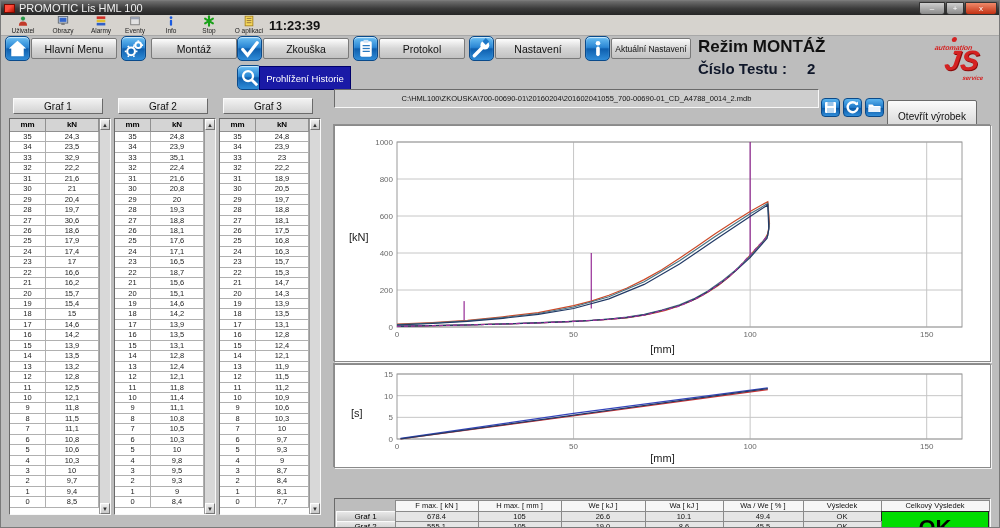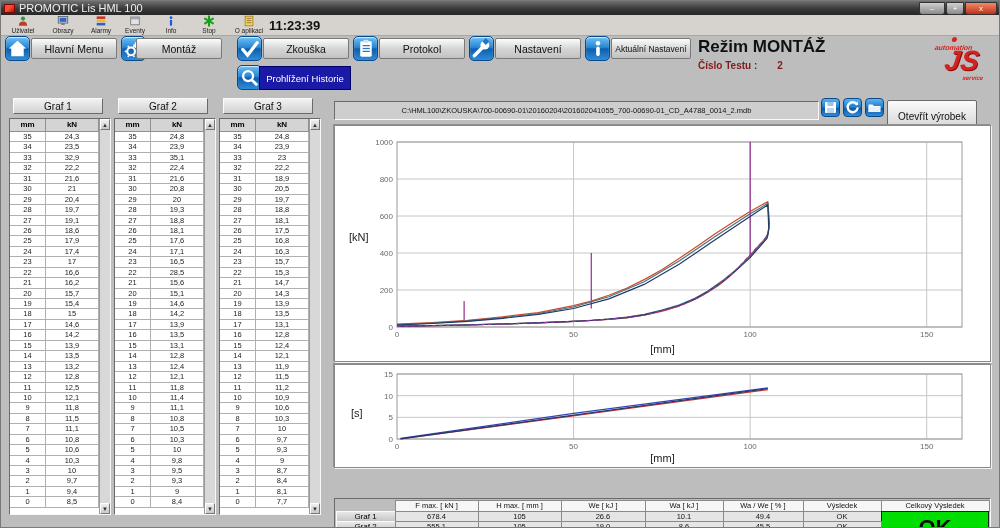--- a/index.html
+++ b/index.html
@@ -31,21 +31,21 @@
   .navicon { position:absolute; width:25px; height:25px; border-radius:5px; border:1px solid #0a4a8a;
     background:linear-gradient(180deg,#6cc0f4 0%,#2a86d4 45%,#0e5fae 52%,#2f8cd8 100%);
     box-shadow:inset 0 1px 1px rgba(255,255,255,.7); }
   .navicon svg { width:23px; height:23px; display:block; }
   .navbtn { position:absolute; height:21px; width:86px; font-size:10.5px; color:#111;
     background:linear-gradient(#fdfdfd,#d6d6d6 50%,#c2c2c2); border:1px solid #7a7a7a; border-radius:2px;
     font-family:inherit; }
   .history-btn { position:absolute; left:258px; top:65px; width:92px; height:24px; color:#fff;
     font-size:9.5px; background:#1a1aa6; border:1px solid #00006a; font-family:inherit; }
   .mode-text { position:absolute; left:697px; top:36px; font-size:17px; font-weight:bold; color:#111; }
-  .test-text { position:absolute; left:697px; top:59px; font-size:10px; font-weight:bold; color:#7f1d1d; }
+  .test-text { position:absolute; left:697px; top:59px; font-size:15px; font-weight:bold; color:#0f172a; }
   .test-num { margin-left:20px; }
 
   
   .logo { position:absolute; left:930px; top:34px; width:64px; height:50px; color:#d42222; transform:skewX(-8deg); }
   .logo-top { font-size:7px; font-weight:bold; font-style:italic; position:absolute; left:2px; top:9px; }
   .logo-main { font-size:28px; font-weight:bold; font-style:italic; position:absolute; left:14px; top:10px;
     text-shadow:1px 1px 0 #8a0a0a; }
   .logo-dot { position:absolute; left:18px; top:2px; width:5px; height:5px; background:#d42222; border-radius:50%; }
   .logo-bottom { font-size:6px; font-weight:bold; font-style:italic; position:absolute; left:34px; top:40px; }
 
@@ -61,21 +61,21 @@
   .trow { display:flex; height:10.45px; background:#fff; }
   .trow span { border-right:1px solid #b0b0b0; border-bottom:1px solid #b0b0b0; font-size:7.5px;
     line-height:10px; text-align:center; color:#222; }
   .c-mm { width:36px; } .c-kn { width:53px; }
   .sb { position:absolute; right:0; top:0; bottom:0; width:11px; background:#d8d8d8; border-left:1px solid #999; }
   .sb-btn { position:absolute; left:0; width:10px; height:11px; font-size:6px; text-align:center; line-height:11px;
     color:#333; background:linear-gradient(#f0f0f0,#c8c8c8); border:1px solid; border-color:#fff #777 #777 #fff; }
   .sb-btn.up { top:0; } .sb-btn.down { bottom:0; }
 
   
-  .pathbar { position:absolute; left:333px; top:100px; width:485px; height:19px; background:#cecece;
+  .pathbar { position:absolute; left:333px; top:88px; width:485px; height:19px; background:#cecece;
     border:1px solid; border-color:#6a6a6a #f8f8f8 #f8f8f8 #6a6a6a; font-size:7.5px; color:#111;
     text-align:center; line-height:17px; white-space:nowrap; overflow:hidden; }
   .mini-icon { position:absolute; top:97px; width:19px; height:19px; border-radius:4px; border:1px solid #0a4a8a;
     background:linear-gradient(180deg,#5cb4ee 0%,#1e78c8 50%,#0c5aa6 55%,#2f8cd8 100%); }
   .mini-icon svg { width:17px; height:17px; display:block; }
   .open-btn { position:absolute; left:886px; top:99px; width:90px; height:33px; font-size:10px; color:#111;
     background:linear-gradient(#fbfbfb,#d0d0d0); border:1px solid #6a6a6a; border-radius:2px; font-family:inherit; }
 
   
   .chart-panel { position:absolute; left:333px; width:657px; background:#fff; border:1px solid #8a8a8a;
@@ -194,21 +194,21 @@
           <line x1="4.7" y1="15" x2="2.9" y2="15"></line>
           <line x1="7.1" y1="10.8" x2="6.2" y2="9.3"></line>
           <line x1="11.9" y1="10.8" x2="12.8" y2="9.3"></line>
           <line x1="20.6" y1="8.5" x2="22" y2="8.5"></line>
           <line x1="13.4" y1="8.5" x2="12" y2="8.5"></line>
           <line x1="17" y1="4.9" x2="17" y2="3.5"></line>
         </g>
       </g>
     </svg>
 </div>
-<button class="navbtn" style="left:135px;top:37px">Montáž</button>
+<button class="navbtn" style="left:150px;top:37px">Montáž</button>
 
 <div class="navicon" style="left:236px;top:35px">
   <svg viewBox="0 0 24 24">
       <path d="M5 13 l5 6 L20 6" stroke="#fff" stroke-width="3.4" fill="none" stroke-linecap="round"></path>
     </svg>
 </div>
 <button class="navbtn" style="left:262px;top:37px">Zkouška</button>
 
 <div class="navicon" style="left:236px;top:64px">
   <svg viewBox="0 0 24 24">
@@ -295,21 +295,21 @@
         <div class="trow">
           <span class="c-mm">29</span>
           <span class="c-kn">20,4</span>
         </div>
         <div class="trow">
           <span class="c-mm">28</span>
           <span class="c-kn">19,7</span>
         </div>
         <div class="trow">
           <span class="c-mm">27</span>
-          <span class="c-kn">19,1</span>
+          <span class="c-kn">30,6</span>
         </div>
         <div class="trow">
           <span class="c-mm">26</span>
           <span class="c-kn">18,6</span>
         </div>
         <div class="trow">
           <span class="c-mm">25</span>
           <span class="c-kn">17,9</span>
         </div>
         <div class="trow">
@@ -474,21 +474,21 @@
         <div class="trow">
           <span class="c-mm">24</span>
           <span class="c-kn">17,1</span>
         </div>
         <div class="trow">
           <span class="c-mm">23</span>
           <span class="c-kn">16,5</span>
         </div>
         <div class="trow">
           <span class="c-mm">22</span>
-          <span class="c-kn">28,5</span>
+          <span class="c-kn">18,7</span>
         </div>
         <div class="trow">
           <span class="c-mm">21</span>
           <span class="c-kn">15,6</span>
         </div>
         <div class="trow">
           <span class="c-mm">20</span>
           <span class="c-kn">15,1</span>
         </div>
         <div class="trow">

